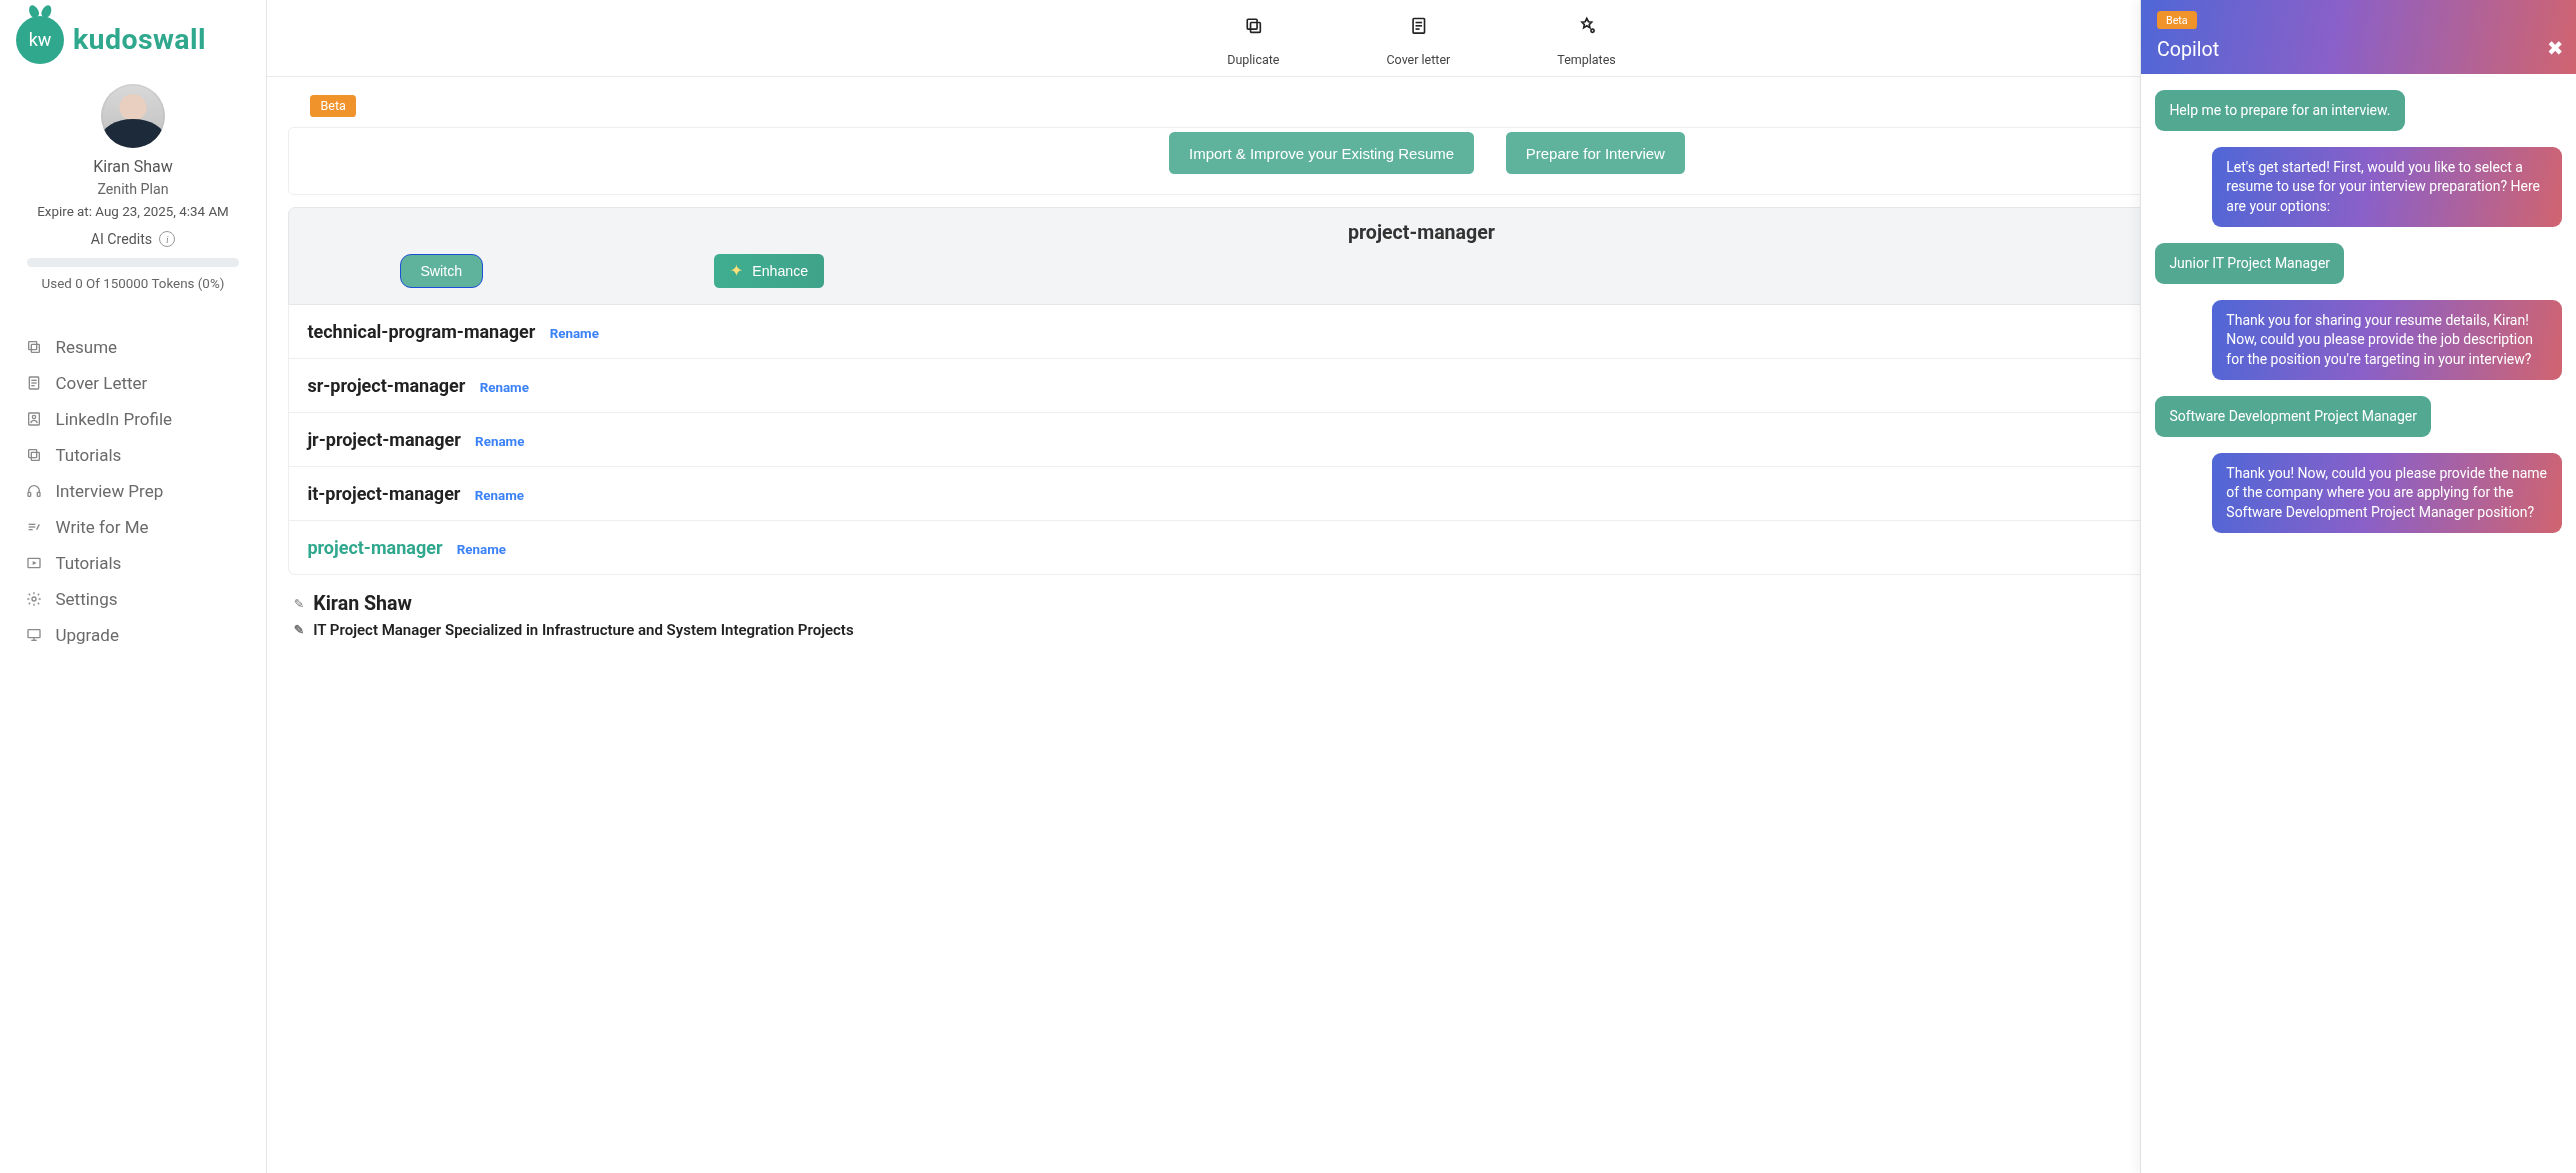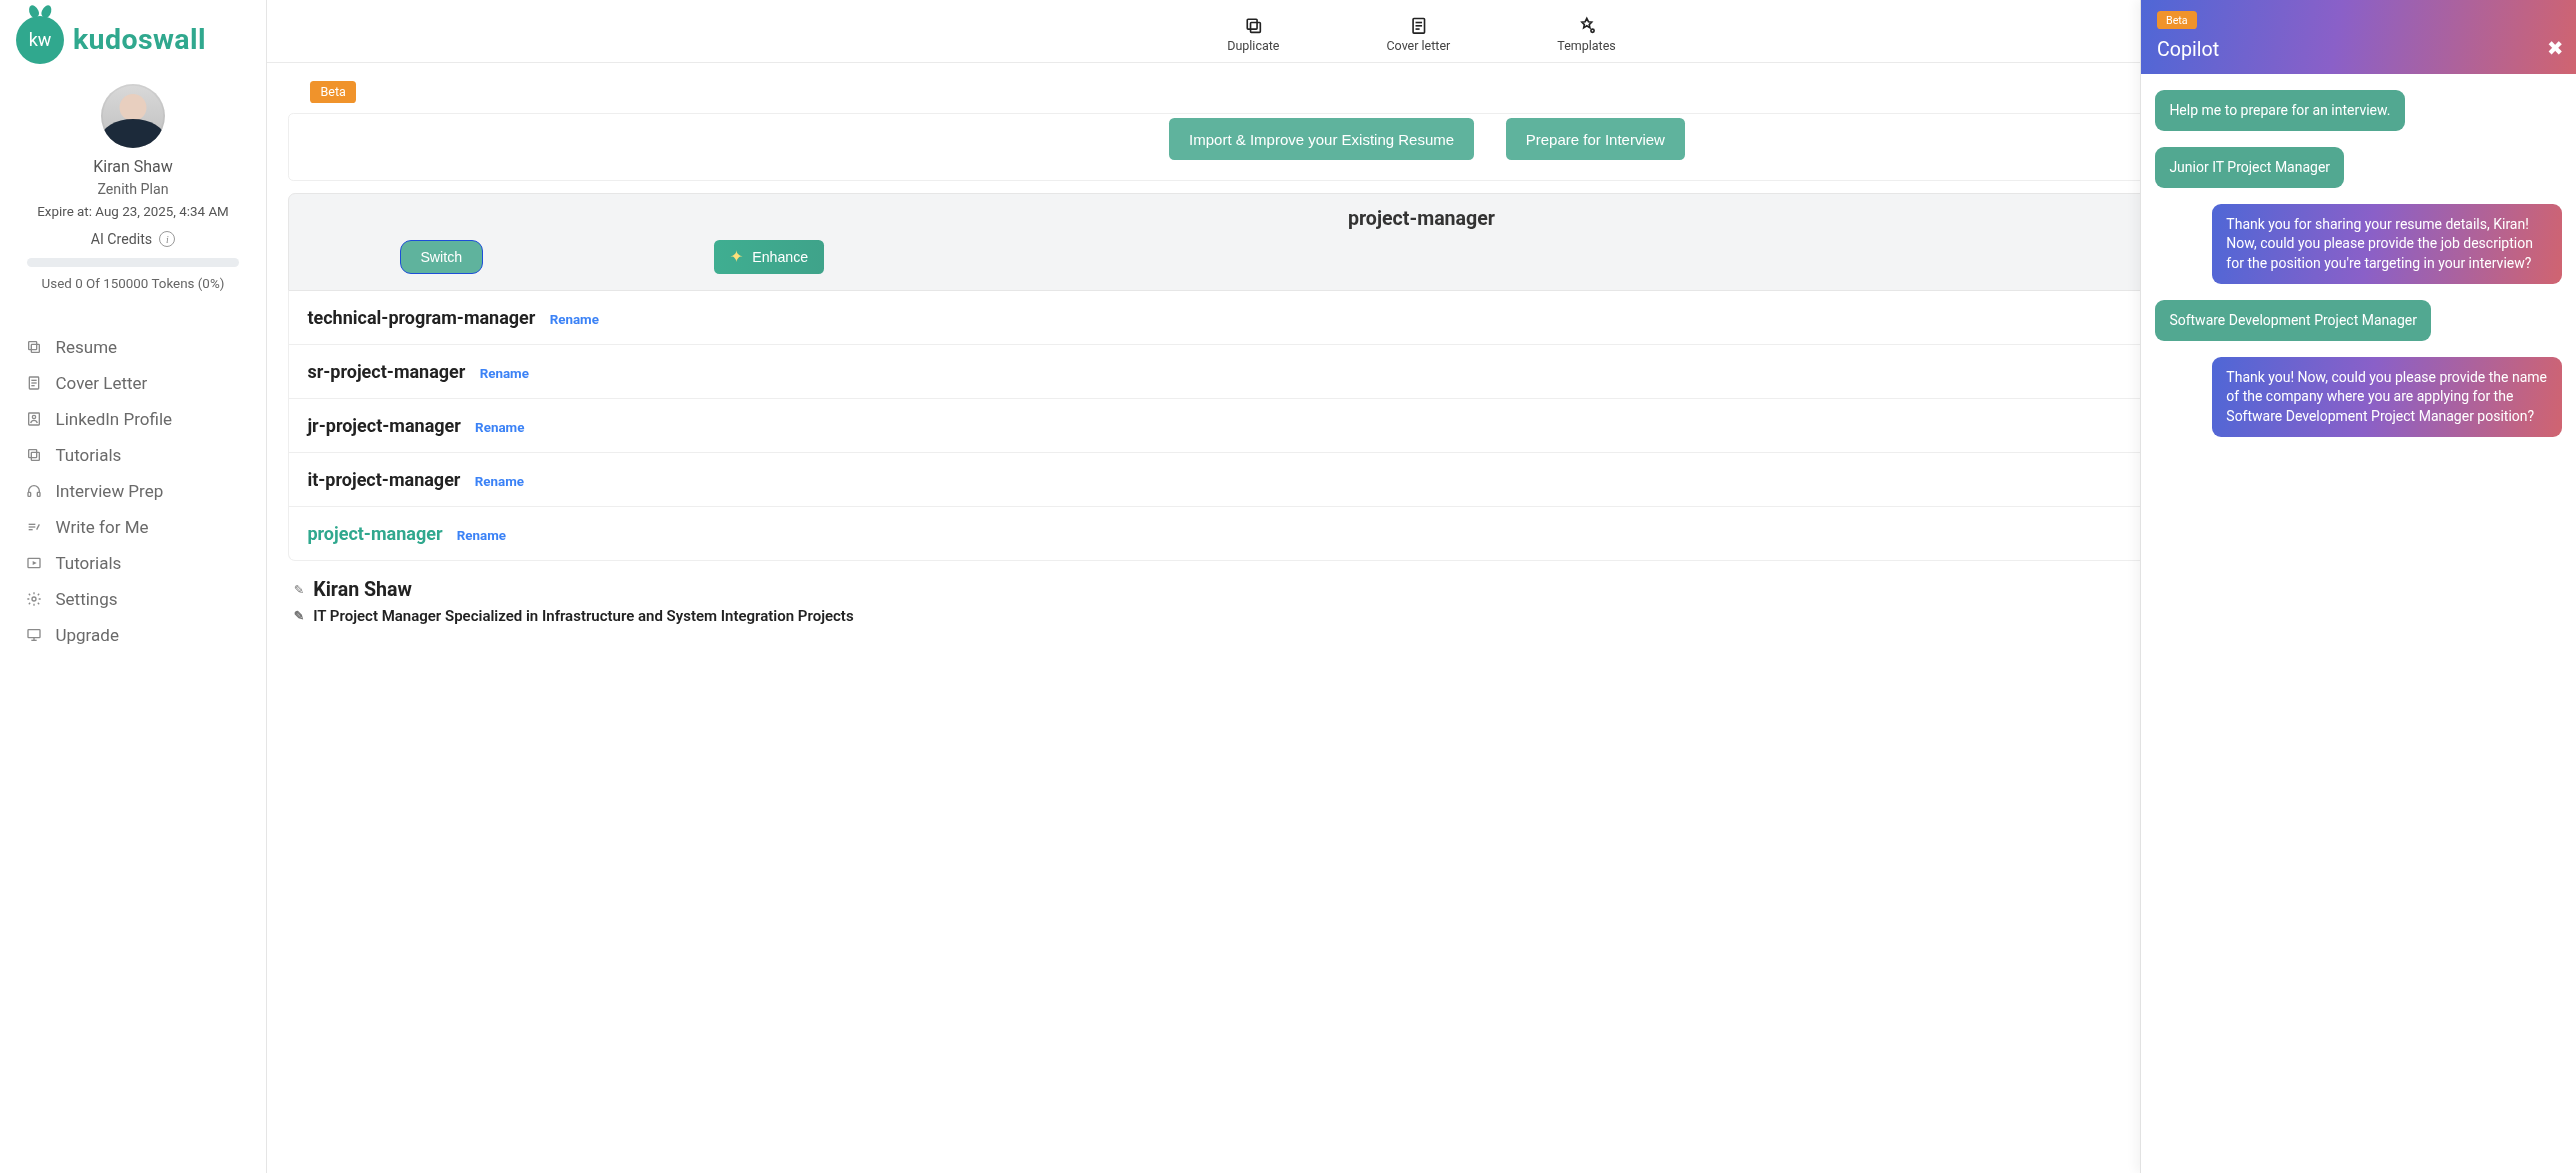--- a/index.html
+++ b/index.html
@@ -51,21 +51,21 @@
     font-size:17px; cursor:pointer;
   }
   .nav-icon { width:18px; height:18px; display:inline-flex; align-items:center; justify-content:center; color:#8a8a8a;}
 
   
   .main { flex:1; position:relative; overflow:hidden; display:flex; flex-direction:column;}
   .toolbar {
     display:flex; justify-content:center; border-bottom:0.9px solid #eaeaea;
     padding: 16px 0 9px; gap: 107px;
   }
-  .tb-item { display:flex; flex-direction:column; align-items:center; gap:2px; color:#444; font-size:12.5px; cursor:pointer;}
+  .tb-item { display:flex; flex-direction:column; align-items:center; gap:16px; color:#444; font-size:12.5px; cursor:pointer;}
   .tb-icon { width:19.6px; height:19.6px; display:flex; align-items:center; justify-content:center; color:#222;}
   .content { padding: 18px 21.4px 36px; overflow-y:auto; }
 
   .beta-badge {
     display:inline-block; background:#f0932b; color:#fff; font-size:12.5px;
     padding:3.6px 10.7px; border-radius:3.6px; margin: 0 0 10.7px 21.4px;
   }
 
   .import-row {
     display:flex; gap:21.4px; justify-content:center; padding: 3.6px 18px 19.6px;
@@ -339,20 +339,21 @@
   </div>
 
   <div class="copilot">
     <div class="copilot-header">
       <span class="copilot-beta">Beta</span>
       <div class="copilot-title">Copilot</div>
       <span class="copilot-close">✖</span>
     </div>
     <div class="chat-body" id="chat-body">
         <div class="bubble user">Help me to prepare for an interview.</div>
+        <div class="bubble bot">Let's get started! First, would you like to select a resume to use for your interview preparation? Here are your options:</div>
         <div class="bubble user">Junior IT Project Manager</div>
         <div class="bubble bot">Thank you for sharing your resume details, Kiran! Now, could you please provide the job description for the position you're targeting in your interview?</div>
         <div class="bubble user">Software Development Project Manager</div>
         <div class="bubble bot">Thank you! Now, could you please provide the name of the company where you are applying for the Software Development Project Manager position?</div>
       </div>
   </div>
 </main>
 
 
 </body></html>

